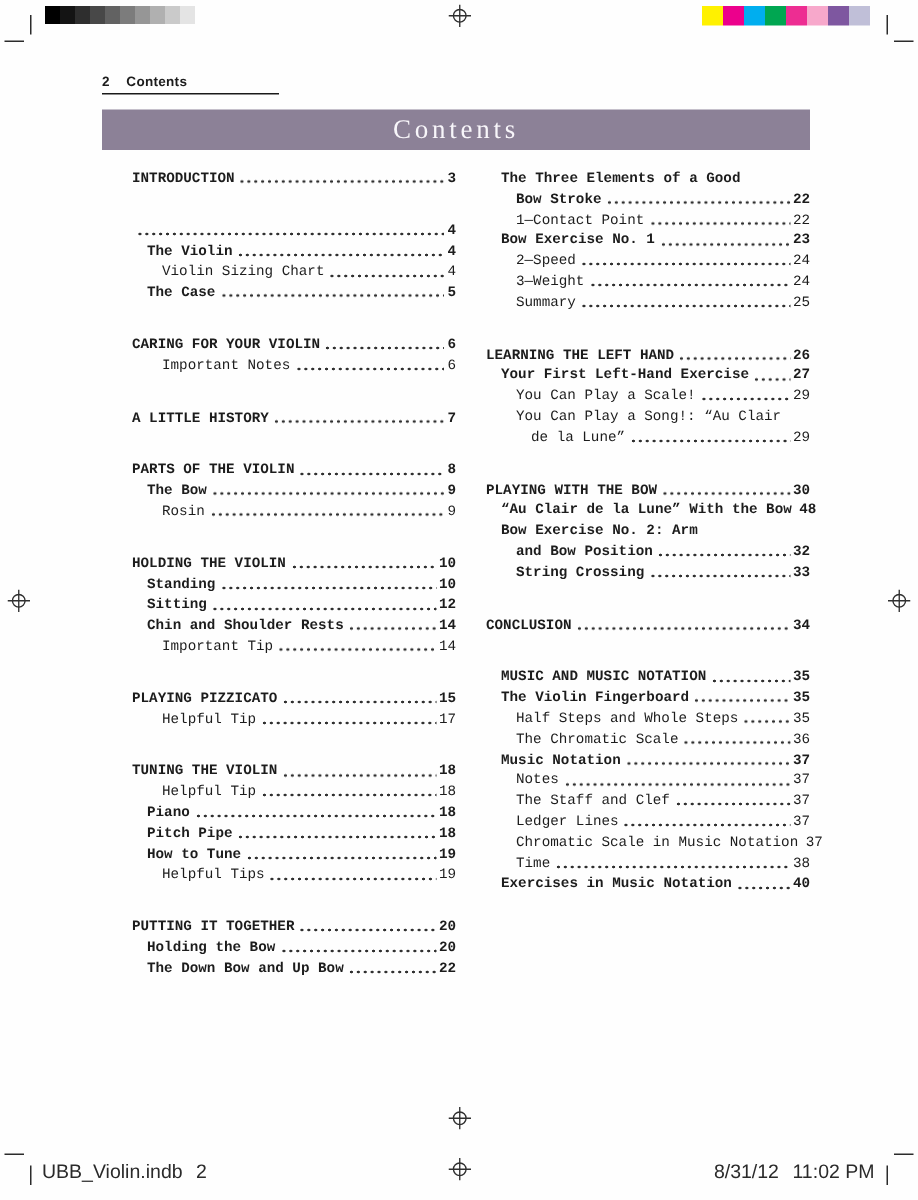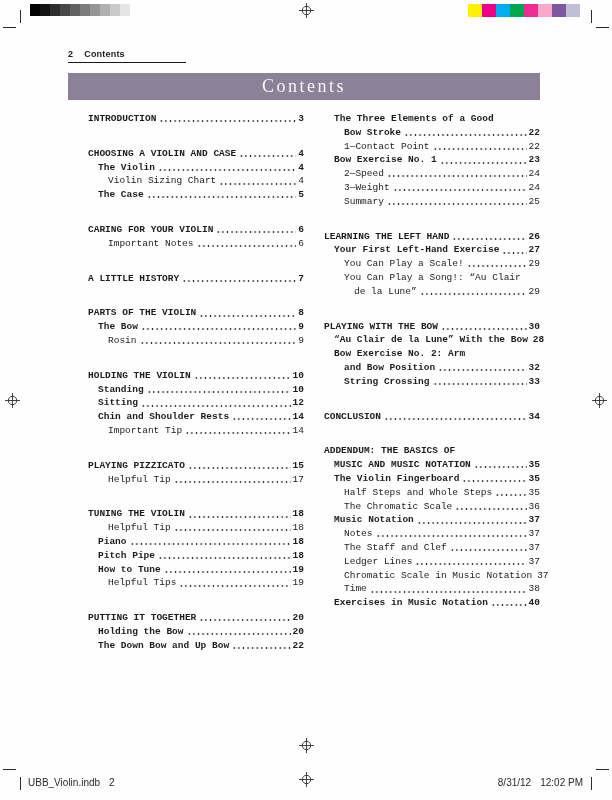--- a/index.html
+++ b/index.html
@@ -71,21 +71,21 @@
     flex:1 1 auto; margin:0 2px 2.5px 3px;
     background-image:radial-gradient(circle, #303030 0.8px, rgba(0,0,0,0) 1.1px);
     background-size:4.6px 4px; background-repeat:repeat-x; background-position:left bottom;
   }
   .toc-page { white-space:nowrap; }
 
   
   .footer {
     position:absolute; left:28px; right:29px; bottom:12px;
     display:flex; justify-content:space-between;
-    font-size:10px; color:#2a2a2a;
+    font-size:13px; color:#2a2a2a;
   }
   .footer .grp { display:flex; gap:9px; }
 </style>
 </head>
 <body>
 
 <div class="sheet">
 
   <div class="grayscale-bar" id="grayBar">
       <div class="sw" style="background: rgb(0, 0, 0);"></div>
@@ -158,21 +158,20 @@
     <div class="toc-col" id="colLeft">
         <div class="toc-entry s-h">
           <div class="toc-line">
             <span class="toc-label">INTRODUCTION</span>
             <span class="toc-dots"></span>
             <span class="toc-page">3</span>
           </div>
         </div>
         <div class="toc-entry s-h gap">
           <div class="toc-line">
-            <span class="toc-label">CHOOSING A VIOLIN AND CASE</span>
             <span class="toc-dots"></span>
             <span class="toc-page">4</span>
           </div>
         </div>
         <div class="toc-entry s-b">
           <div class="toc-line">
             <span class="toc-label">The Violin</span>
             <span class="toc-dots"></span>
             <span class="toc-page">4</span>
           </div>
@@ -427,21 +426,21 @@
           <div class="toc-line">
             <span class="toc-label">PLAYING WITH THE BOW</span>
             <span class="toc-dots"></span>
             <span class="toc-page">30</span>
           </div>
         </div>
         <div class="toc-entry s-b">
           <div class="toc-line">
             <span class="toc-label">“Au Clair de la Lune” With the Bow</span>
             <span class="toc-dots"></span>
-            <span class="toc-page">28</span>
+            <span class="toc-page">48</span>
           </div>
         </div>
         <div class="toc-entry s-b">
           <div class="toc-line">
             <span class="toc-label">Bow Exercise No. 2: Arm</span>
           </div>
           <div class="toc-line cont">
             <span class="toc-label">and Bow Position</span>
             <span class="toc-dots"></span>
             <span class="toc-page">32</span>
@@ -455,23 +454,20 @@
           </div>
         </div>
         <div class="toc-entry s-h gap">
           <div class="toc-line">
             <span class="toc-label">CONCLUSION</span>
             <span class="toc-dots"></span>
             <span class="toc-page">34</span>
           </div>
         </div>
         <div class="toc-entry s-h gap">
-          <div class="toc-line">
-            <span class="toc-label">ADDENDUM: THE BASICS OF</span>
-          </div>
           <div class="toc-line cont">
             <span class="toc-label">MUSIC AND MUSIC NOTATION</span>
             <span class="toc-dots"></span>
             <span class="toc-page">35</span>
           </div>
         </div>
         <div class="toc-entry s-b">
           <div class="toc-line">
             <span class="toc-label">The Violin Fingerboard</span>
             <span class="toc-dots"></span>
@@ -544,17 +540,17 @@
       </div>
   </div>
 
   <div class="footer">
     <span class="grp">
       <span>UBB_Violin.indb</span>
       <span>2</span>
     </span>
     <span class="grp">
       <span>8/31/12</span>
-      <span>12:02 PM</span>
+      <span>11:02 PM</span>
     </span>
   </div>
 
 </div>
 
 </body></html>

